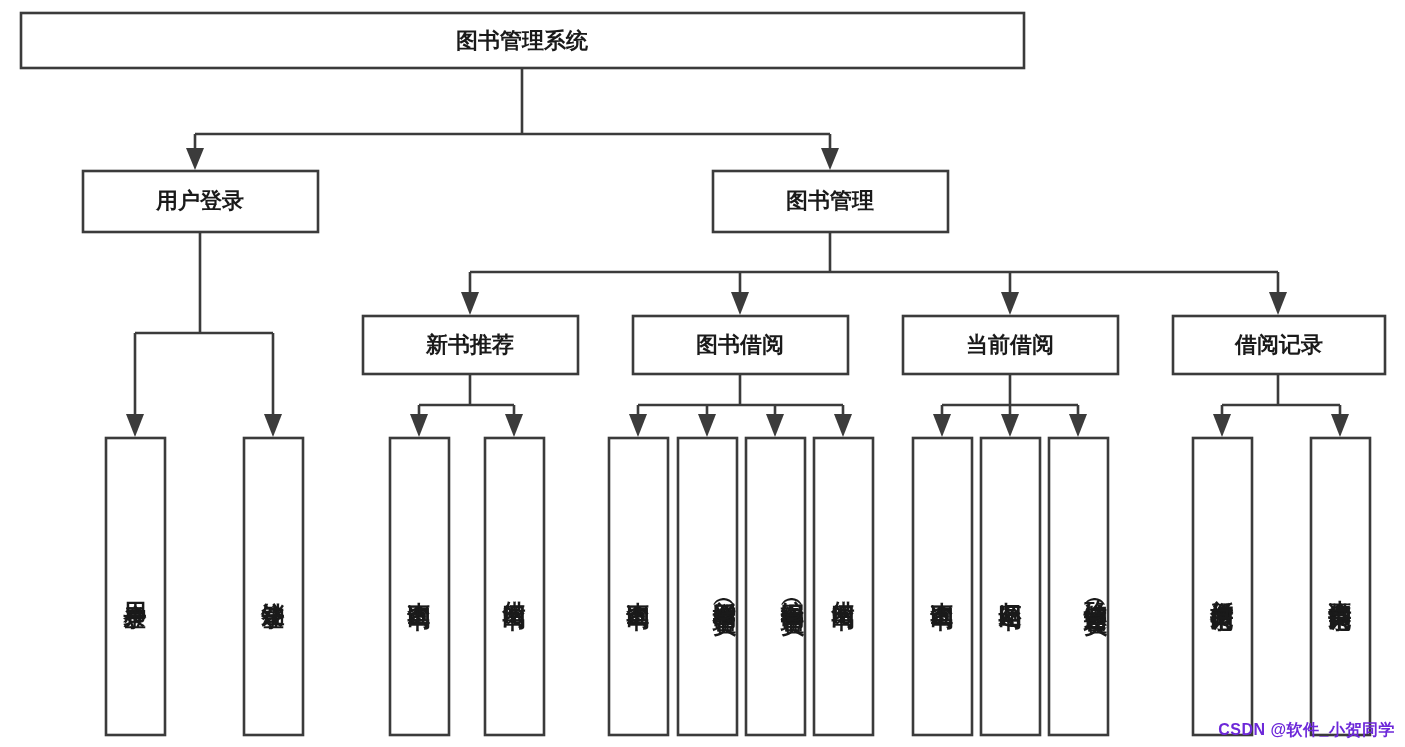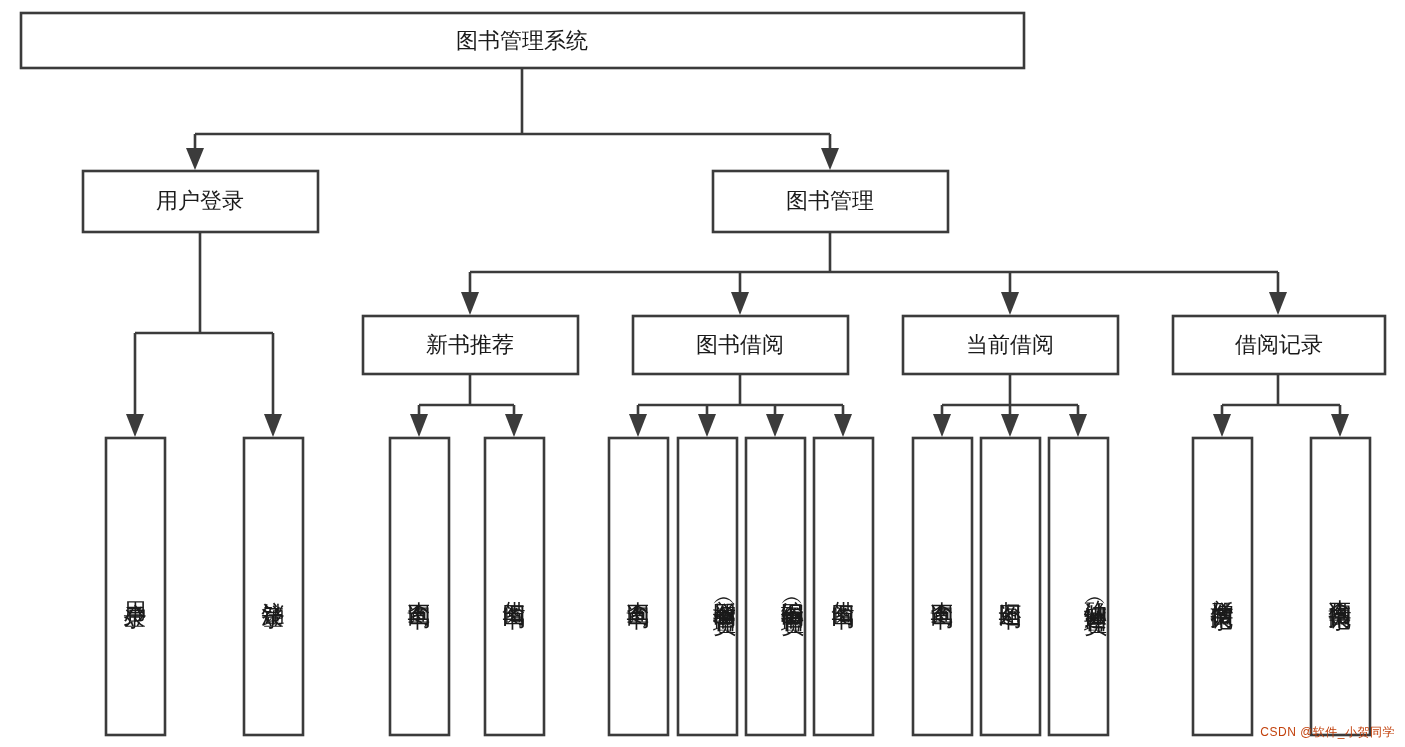--- a/index.html
+++ b/index.html
@@ -11,20 +11,21 @@
     width: 1405px;
     height: 747px;
     font-family: "Liberation Sans", "DejaVu Sans", sans-serif;
     overflow: hidden;
   }
   #diagram-root {
     position: relative;
     width: 1405px;
     height: 747px;
     background: #ffffff;
+    font-weight: bold;
   }
   svg.diagram-canvas {
     position: absolute;
     left: 0;
     top: 0;
     width: 1405px;
     height: 747px;
     display: block;
   }
   .node-box {
@@ -67,22 +68,22 @@
     line-height: 1.05;
     letter-spacing: 2px;
     color: #1a1a1a;
     pointer-events: none;
   }
   .watermark {
     position: absolute;
     right: 10px;
     bottom: 6px;
     font-family: "Liberation Sans", "DejaVu Sans", sans-serif;
-    font-size: 12px;
-    color: #c2410c;
+    font-size: 16px;
+    color: #6d28d9;
     letter-spacing: 0.5px;
     white-space: nowrap;
   }
 </style>
 </head>
 <body>
 
 <div id="diagram-root">
 
   <svg class="diagram-canvas" viewBox="0 0 1405 747" xmlns="http://www.w3.org/2000/svg">

